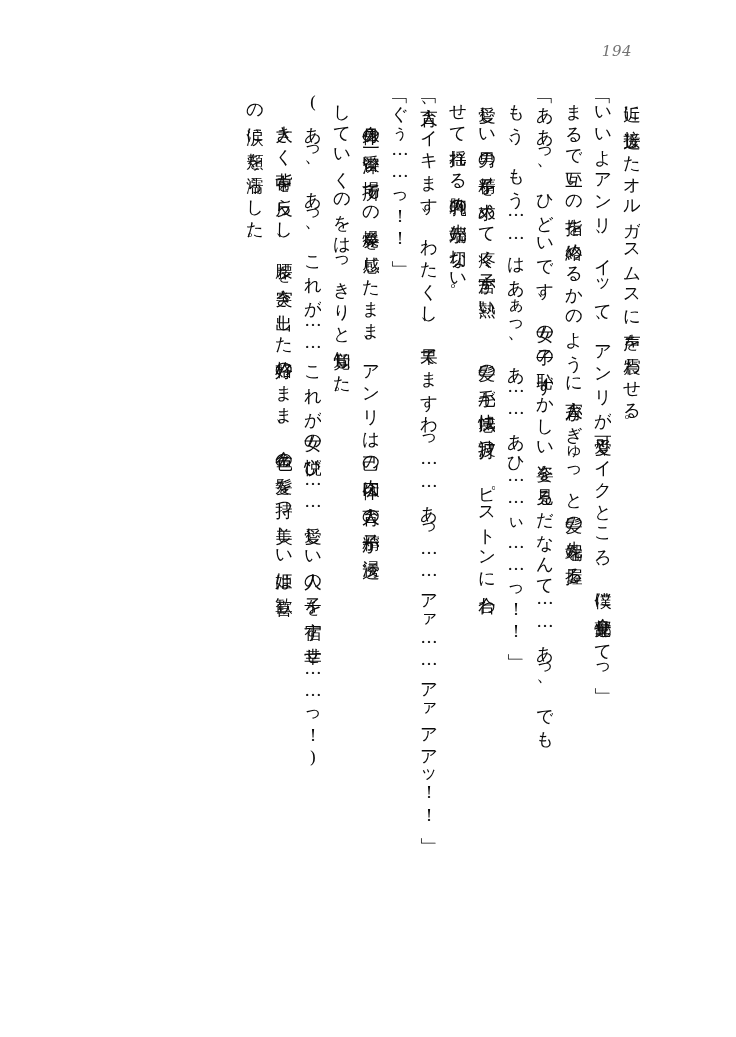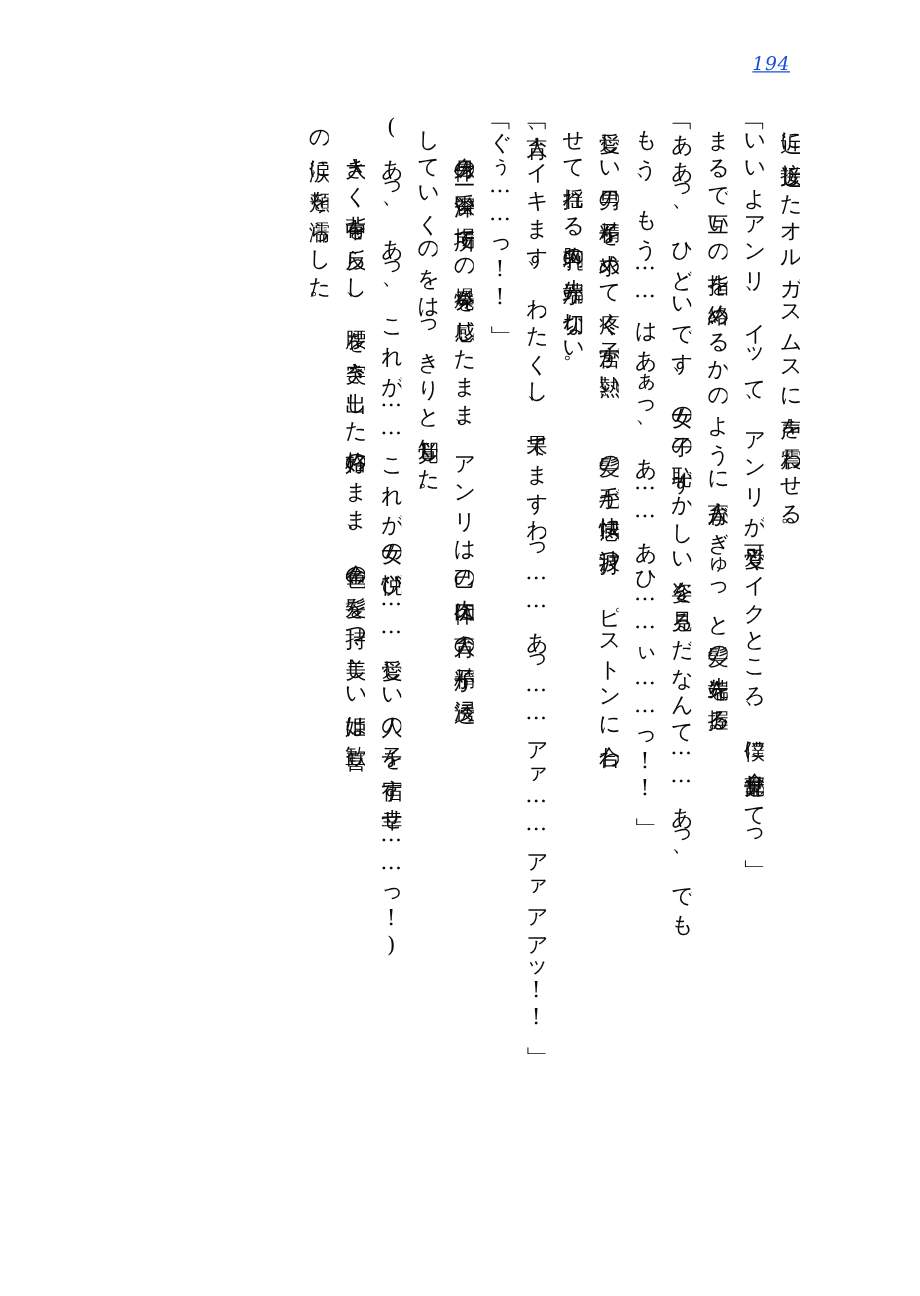--- a/index.html
+++ b/index.html
@@ -16,23 +16,22 @@
     font-family: "DejaVu Serif", "Liberation Serif", serif;
     color: #000000;
   }
   .page-number {
     position: absolute;
     top: 42px;
     right: 104px;
     font-family: "DejaVu Serif", "Liberation Serif", serif;
     font-size: 15px;
     font-style: italic;
-    color: #1d4ed8;
+    color: #737373;
     letter-spacing: 0.5px;
-    text-decoration: underline;
   }
   .body-text {
     position: absolute;
     top: 92px;
     right: 96px;
     left: 96px;
     bottom: 60px;
     display: flex;
     flex-direction: row-reverse;
     align-items: flex-start;

